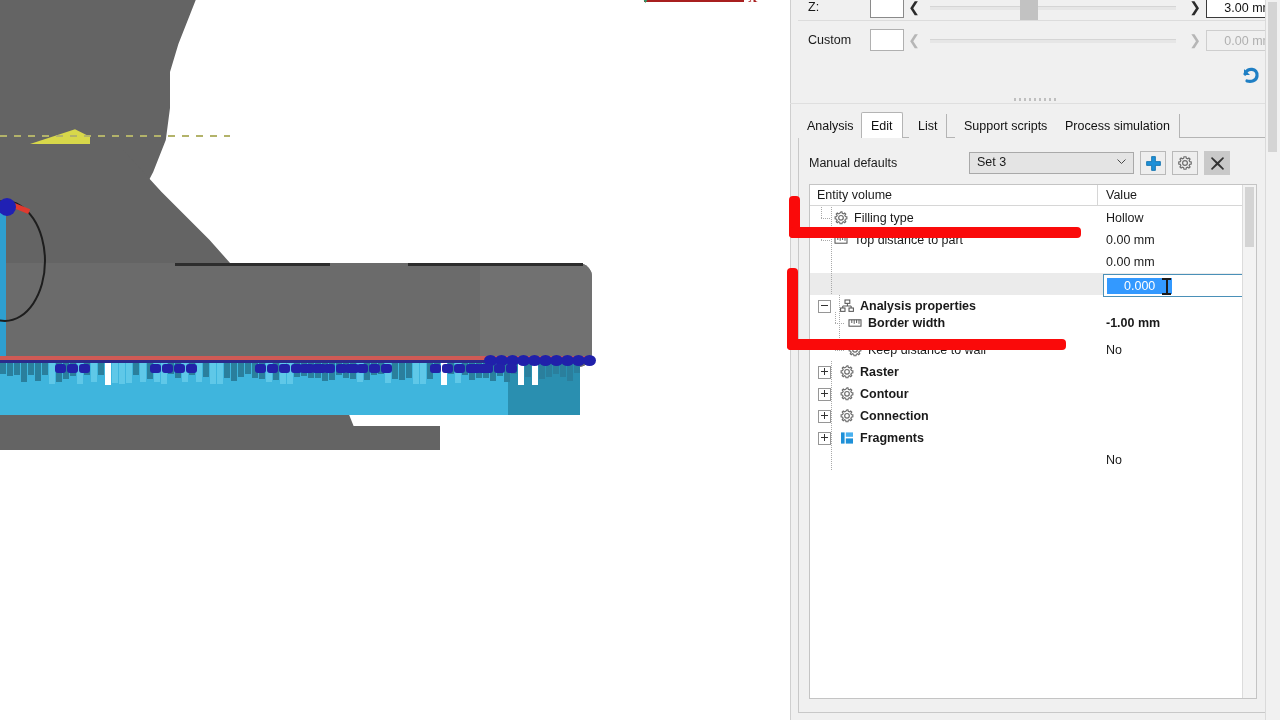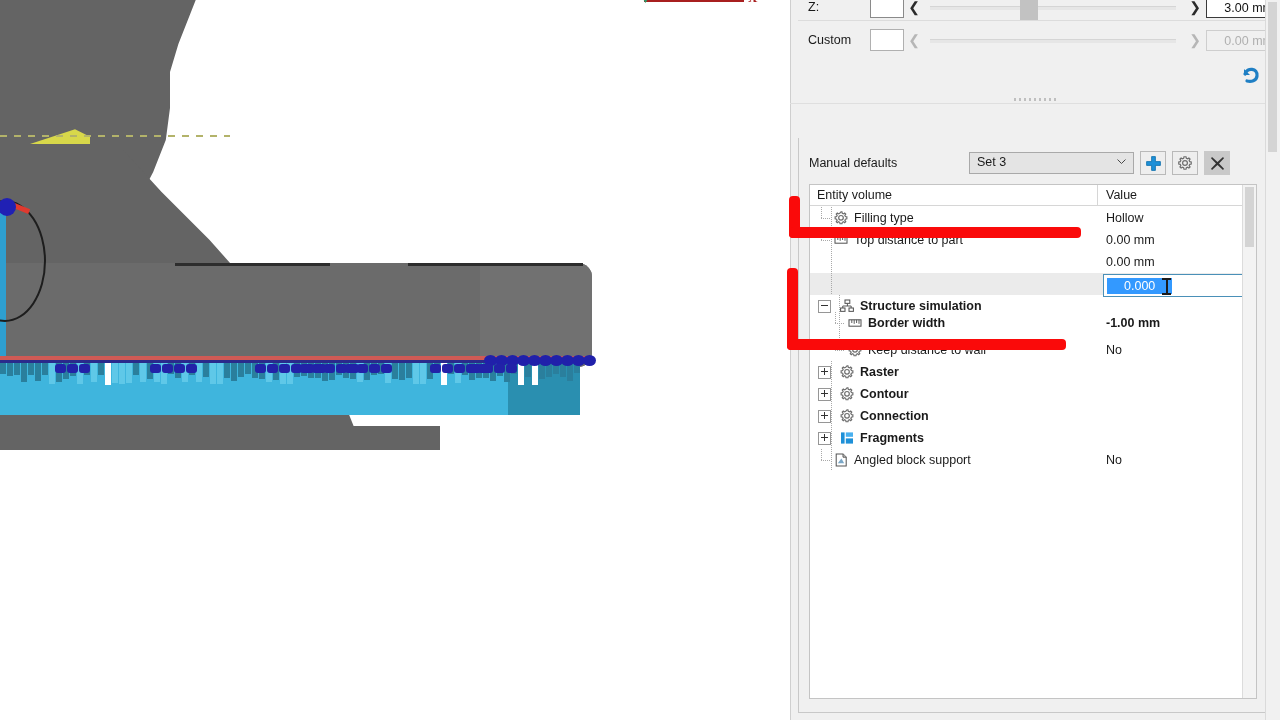--- a/index.html
+++ b/index.html
@@ -403,20 +403,28 @@
           <path d="M9 12 C11 5, 22 6, 21 14 C20.5 19, 15 20, 11 19" stroke="#1f7fc4" stroke-width="3.2" fill="none" stroke-linecap="round"></path>
         </svg>
       </div>
     </div>
 
     <div class="splitter">
       <div class="grip"></div>
       <div class="split-line"></div>
     </div>
 
+    <div id="tabstrip">
+      <div class="tab-underline"></div>
+      <div class="tab" style="left:0px;">Analysis</div>
+      <div class="tab active" style="left:63px;">Edit</div>
+      <div class="tab" style="left:111px;">List</div>
+      <div class="tab" style="left:157px;">Support scripts</div>
+      <div class="tab" style="left:258px;">Process simulation</div>
+    </div>
 
     <div id="tabcontent">
 
       <div id="defaults-row">
         <div class="defaults-label">Manual defaults</div>
         <div class="combo">
           <div class="combo-text">Set 3</div>
           <svg class="combo-caret" viewBox="0 0 9 5">
             <path d="M0.5 0.5 L4.5 4.5 L8.5 0.5" stroke="#4a4a4a" stroke-width="1" fill="none"></path>
           </svg>
@@ -492,21 +500,21 @@
                 <span class="twisty"></span>
                 <span class="indent" style="width: 4px;"></span>
                 <span class="ico">
                   <svg width="16" height="16" viewBox="0 0 20 20">
                     <rect x="7.5" y="2.5" width="6" height="4.2" fill="none" stroke="#555" stroke-width="1.3"></rect>
                     <rect x="2" y="12.5" width="5.5" height="4.2" fill="none" stroke="#555" stroke-width="1.3"></rect>
                     <rect x="12.5" y="12.5" width="5.5" height="4.2" fill="none" stroke="#555" stroke-width="1.3"></rect>
                     <path d="M10.5 6.7 L10.5 10 M4.7 12.5 L4.7 10 L15.2 10 L15.2 12.5" stroke="#555" stroke-width="1.2" fill="none"></path>
                   </svg>
                 </span>
-                <span class="lbl b">Structure simulation</span>
+                <span class="lbl b">Analysis properties</span>
               </div>
             </div>
             <div class="row" style="top: 127px; font-weight: bold;">
               <div class="name">
                 <span class="indent" style="width: 22px;"></span>
                 <span class="dotline"></span>
                 <span class="ico">
                   <svg width="16" height="16" viewBox="0 0 20 20">
                     <rect x="2.5" y="6" width="15" height="8" fill="#ffffff" stroke="#555" stroke-width="1.3"></rect>
                     <path d="M6 6 L6 10 M9 6 L9 11 M12 6 L12 10 M15 6 L15 11" stroke="#555" stroke-width="1.2"></path>
@@ -581,32 +589,20 @@
                   <svg width="16" height="16" viewBox="0 0 20 20">
                     <rect x="2.5" y="3" width="4.5" height="14" fill="#1e90d8"></rect>
                     <rect x="8.5" y="3" width="9" height="5.5" fill="#49b0ef"></rect>
                     <rect x="8.5" y="10.5" width="9" height="6.5" fill="#1e90d8"></rect>
                   </svg>
                 </span>
                 <span class="lbl b">Fragments</span>
               </div>
             </div>
             <div class="row" style="top: 264px;">
-              <div class="name">
-                <span class="indent" style="width: 8px;"></span>
-                <span class="dotline"></span>
-                <span class="ico">
-                  <svg width="16" height="16" viewBox="0 0 20 20">
-                    <path d="M4 2.5 L12.5 2.5 L16.5 6.5 L16.5 17.5 L4 17.5 Z" fill="#ffffff" stroke="#555" stroke-width="1.3"></path>
-                    <path d="M12.5 2.5 L12.5 6.5 L16.5 6.5" fill="#c9c9c9" stroke="#555" stroke-width="1.2"></path>
-                    <path d="M6 14 L10.5 8 L14 14 Z" fill="#7aa7c7"></path>
-                  </svg>
-                </span>
-                <span class="lbl">Angled block support</span>
-              </div>
               <div class="val">No</div>
             </div>
             <div class="vstem" style="top: 22px; height: 88px;"></div>
             <div class="vstem" style="top: 110px; height: 44px; left: 29px;"></div>
             <div class="vstem" style="top: 176px; height: 110px;"></div>
           </div>
         <div class="vscroll" style="right:0; height:513px;">
           <div class="thumbbar" style="top:2px; height:60px;"></div>
         </div>
       </div>

